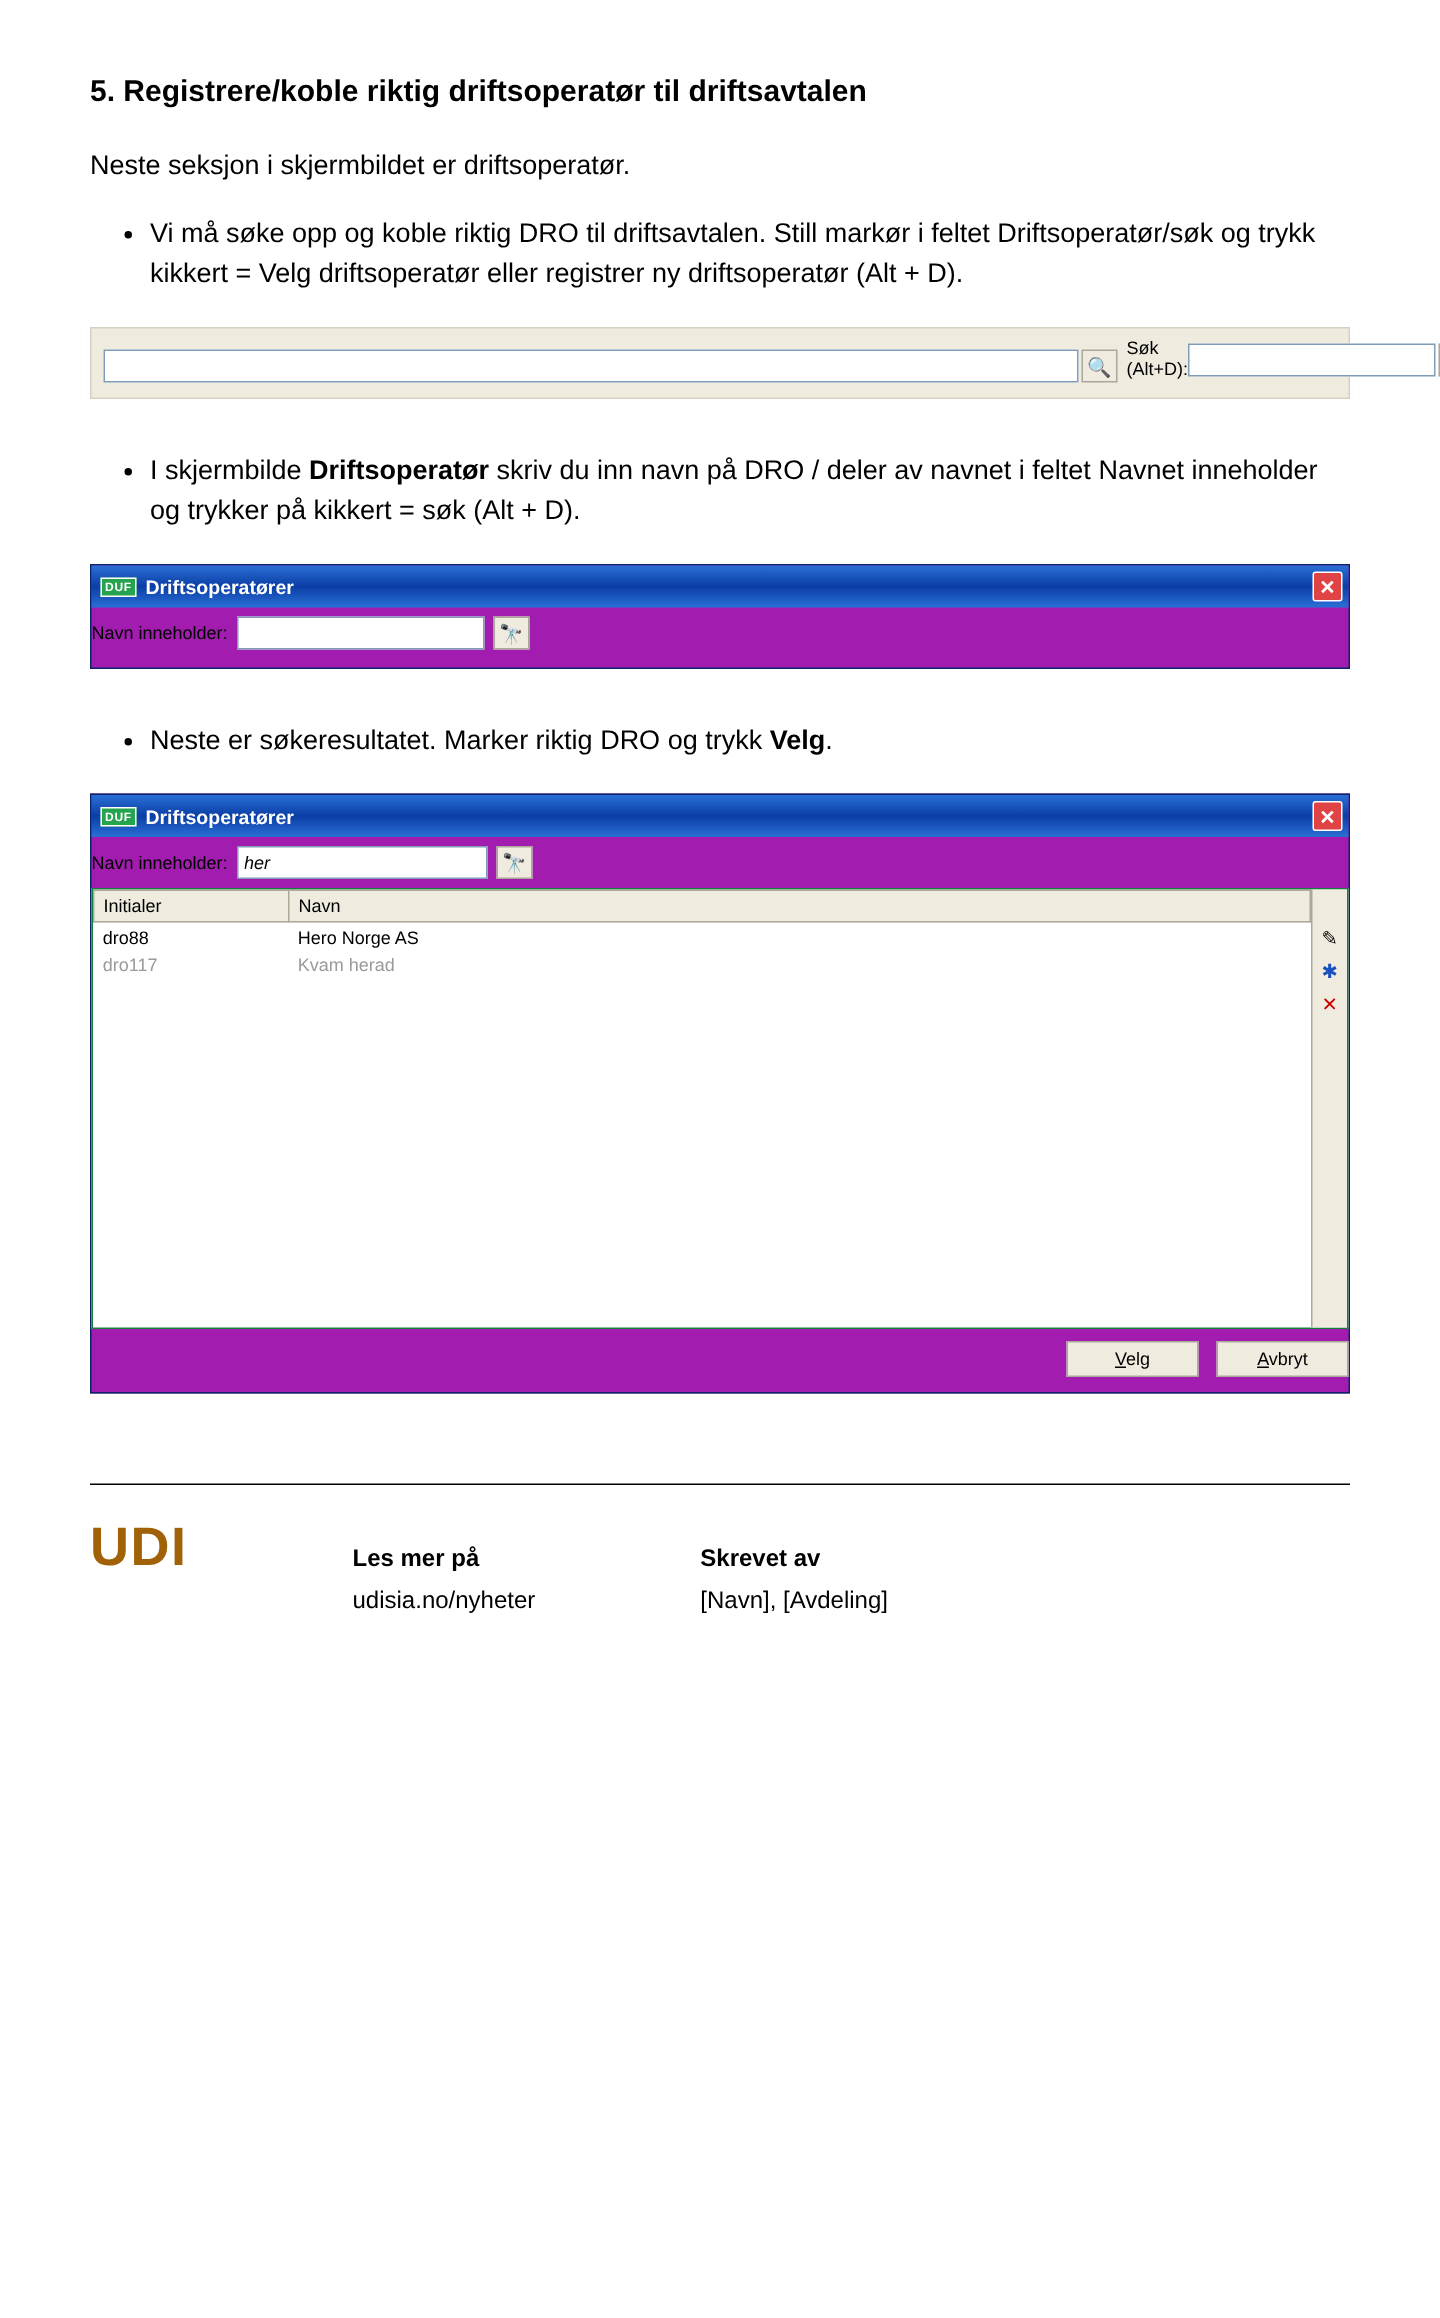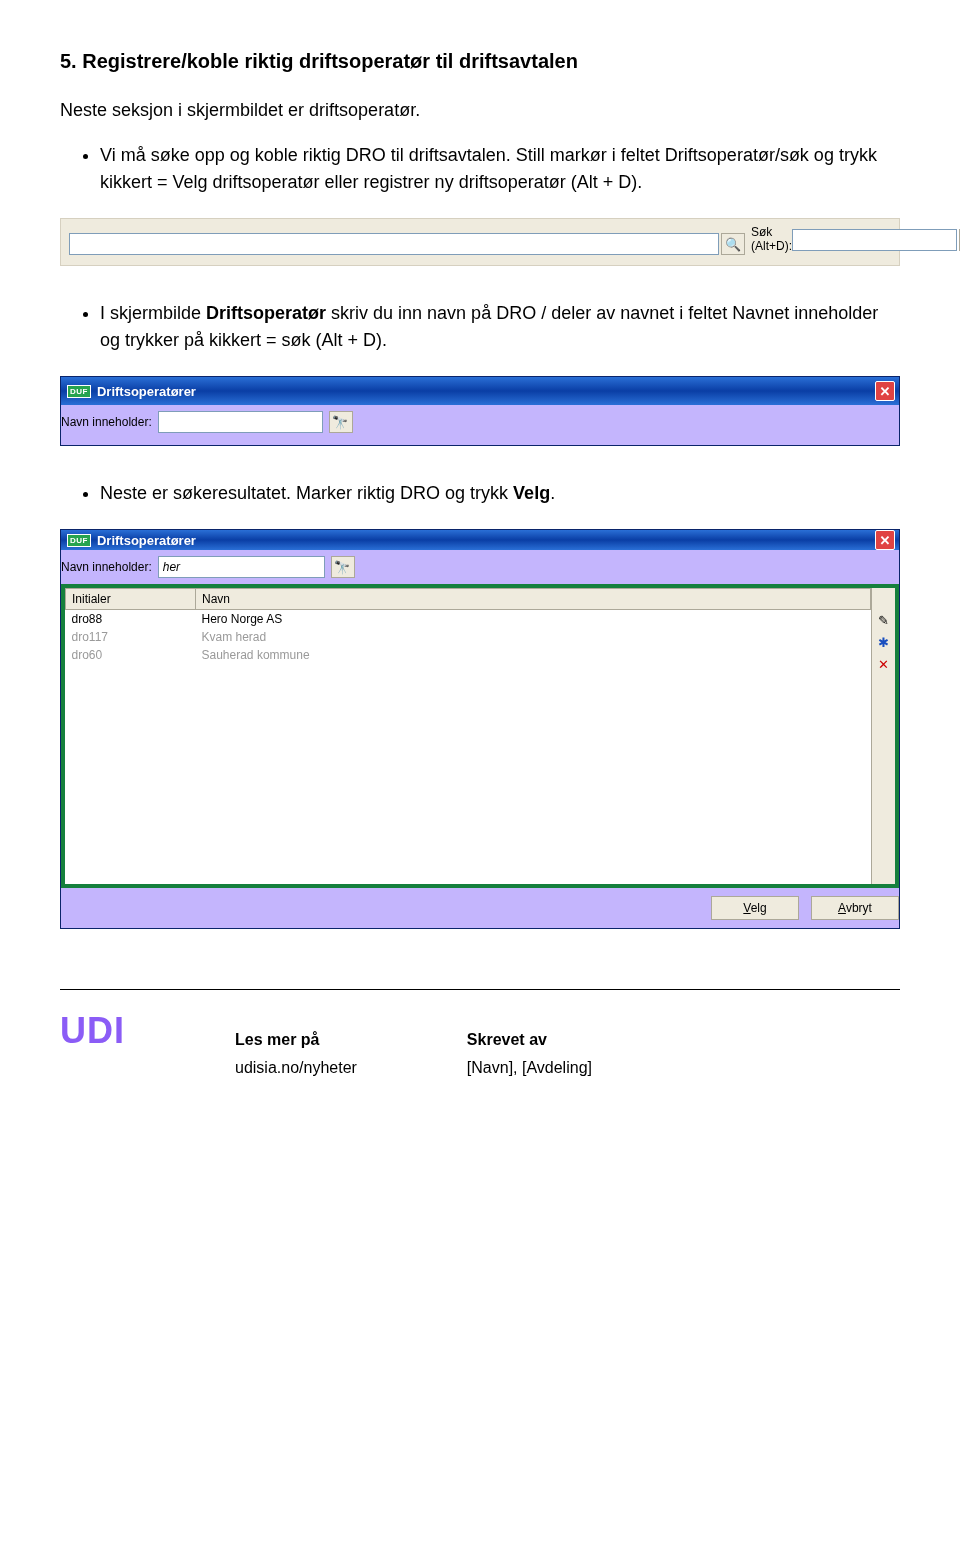--- a/index.html
+++ b/index.html
@@ -60,21 +60,21 @@
     align-items: center;
     justify-content: center;
     font-size: 13px;
     cursor: pointer;
   }
 
   
   .win {
     margin: 10px 0 34px 0;
     border: 1px solid #0a246a;
-    background: #c4b5fd;
+    background: #a21caf;
     font-family: Tahoma, Arial, sans-serif;
     font-size: 12px;
   }
   .titlebar {
     height: 28px;
     background: linear-gradient(to bottom, #2a6fd6 0%, #0a3ea5 50%, #2a6fd6 100%);
     display: flex;
     align-items: center;
     padding: 0 4px 0 6px;
     color: #fff;
@@ -118,21 +118,21 @@
   .search-row .lbl2 {
     font-size: 12px;
   }
 
   
   .shot3 { height: 400px; display: flex; flex-direction: column; }
   .shot3 .panel-body { flex: 1; display: flex; flex-direction: column; padding-bottom: 10px; }
   .grid-wrap {
     flex: 1;
     display: flex;
-    border: 4px solid #15803d;
+    border: 1px solid #15803d;
     background: #fff;
   }
   .grid {
     flex: 1;
     border-collapse: collapse;
     font-size: 12px;
     table-layout: fixed;
   }
   .grid th {
     background: #efebde;
@@ -195,21 +195,21 @@
   }
   .footer {
     display: flex;
     align-items: flex-start;
     gap: 110px;
   }
   .logo {
     font-family: Arial, sans-serif;
     font-size: 36px;
     font-weight: 900;
-    color: #8b5cf6;
+    color: #a16207;
     letter-spacing: 1px;
   }
   .foot-col .fh {
     font-weight: bold;
     margin-bottom: 10px;
     font-size: 16px;
     margin-top: 21px;
   }
   .foot-col .fv {
     font-size: 16px;
@@ -311,24 +311,20 @@
         </thead>
         <tbody id="grid-body">
             <tr>
               <td>dro88</td>
               <td>Hero Norge AS</td>
             </tr>
             <tr class="dim">
               <td>dro117</td>
               <td>Kvam herad</td>
             </tr>
-            <tr class="dim">
-              <td>dro60</td>
-              <td>Sauherad kommune</td>
-            </tr>
             <tr>
               <td colspan="2" style="height: 220px;"></td>
             </tr>
           </tbody>
       </table>
       <div class="grid-sideicons">
         <div class="side-ic">
             <span>✎</span>
           </div>
         <div class="side-ic" style="color:#1a4fbf">

